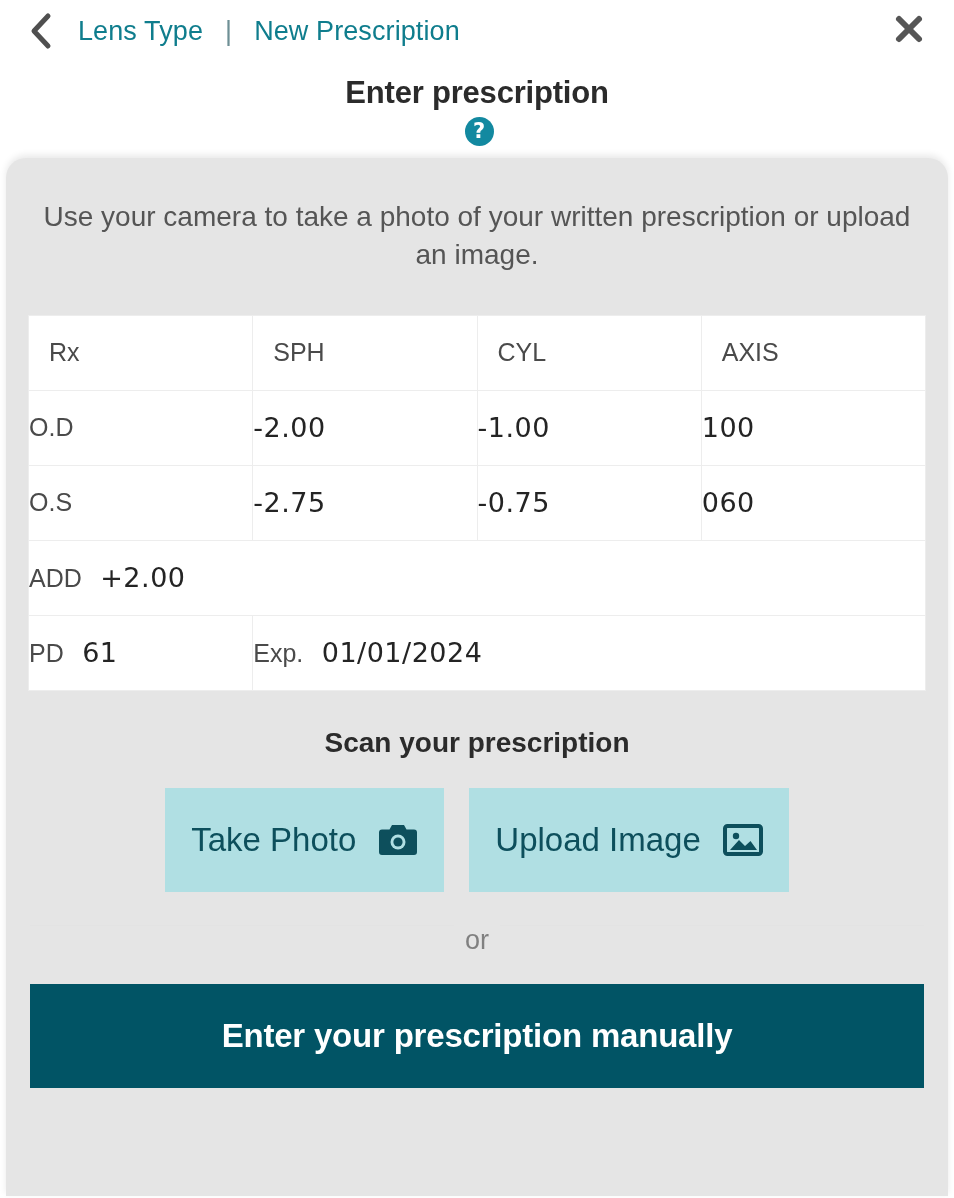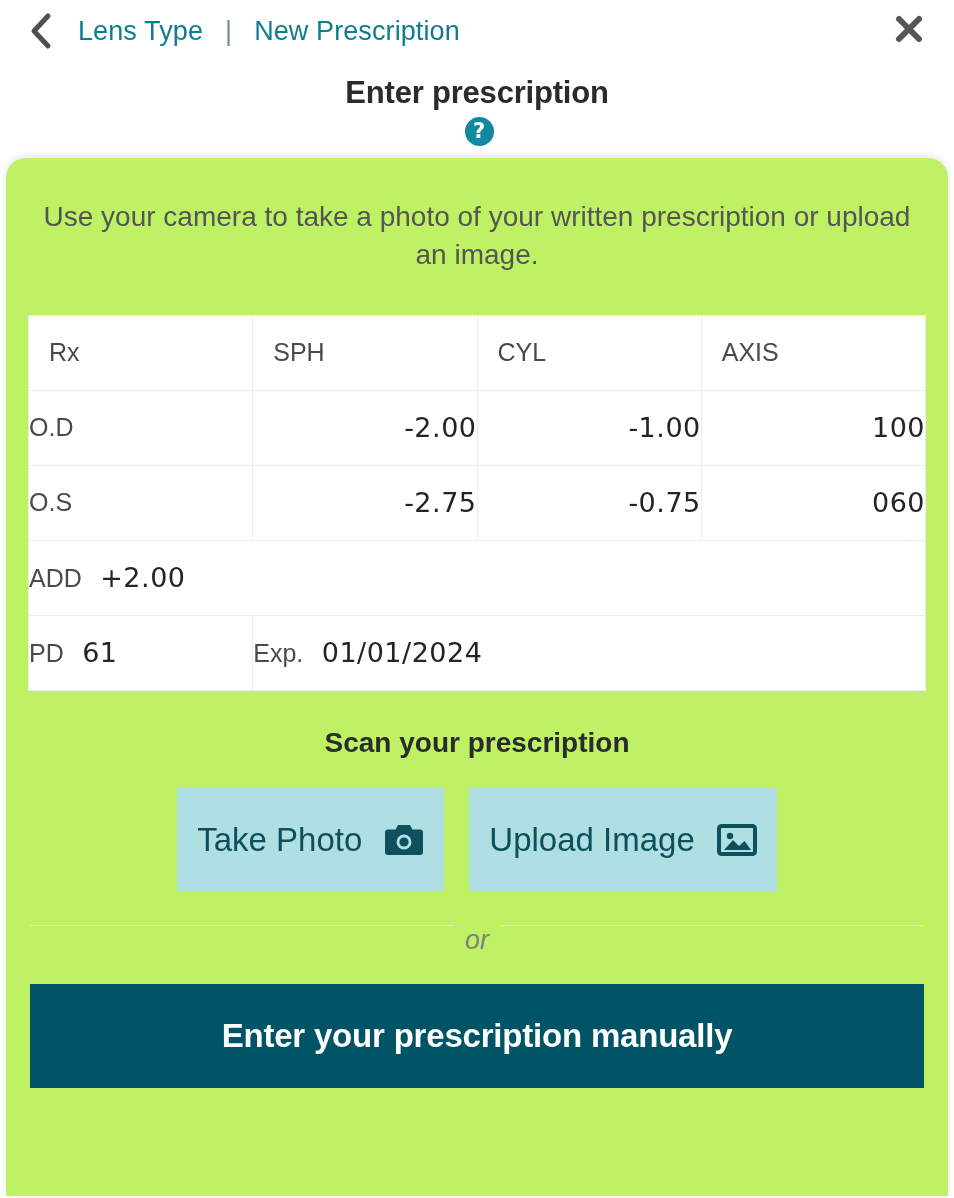--- a/index.html
+++ b/index.html
@@ -92,21 +92,21 @@
     margin-left: 4px;
     margin-top: 4px;
     cursor: pointer;
     line-height: 1;
     font-family: "DejaVu Sans", sans-serif;
   }
 
   
   .card {
     margin: 0 6px;
-    background: #bef264;
+    background: #e5e5e5;
     border-radius: 20px 20px 0 0;
     box-shadow: 0 -3px 7px rgba(0,0,0,0.09);
     padding: 26px 0 0 0;
     height: 1038px;
     box-sizing: border-box;
     position: relative;
   }
 
   .intro {
     margin: 14px 34px 0 34px;
@@ -144,21 +144,21 @@
     text-align: left;
     white-space: nowrap;
   }
   .hand {
     font-family: "DejaVu Sans", sans-serif;
     font-size: 27px;
     color: #242424;
     letter-spacing: .5px;
   }
   .rx-val {
-    text-align: right;
+    text-align: left;
   }
   .inline-cell {
     padding-left: 20px;
     text-align: left;
     white-space: nowrap;
   }
   .inline-cell .lbl {
     font-size: 25px;
     color: #4a4a4a;
   }
@@ -180,35 +180,34 @@
     margin-top: 29px;
   }
   .scan-btn {
     background: #b0dfe3;
     color: #0d4f5c;
     font-size: 33px;
     display: flex;
     align-items: center;
     justify-content: center;
     gap: 22px;
-    padding: 0 20px;
+    padding: 0 26px;
     height: 104px;
     box-sizing: border-box;
     cursor: pointer;
     white-space: nowrap;
   }
   .scan-btn svg { display: block; flex: none; }
 
   
   .or-row {
     display: flex;
     align-items: flex-start;
     margin: 33px 24px 0 24px;
     gap: 11px;
-    font-style: italic;
   }
   .or-row .rule {
     flex: 1;
     height: 1px;
     background: #e3e3e3;
   }
   .or-row .or-text {
     font-size: 27px;
     color: #808080;
   }

